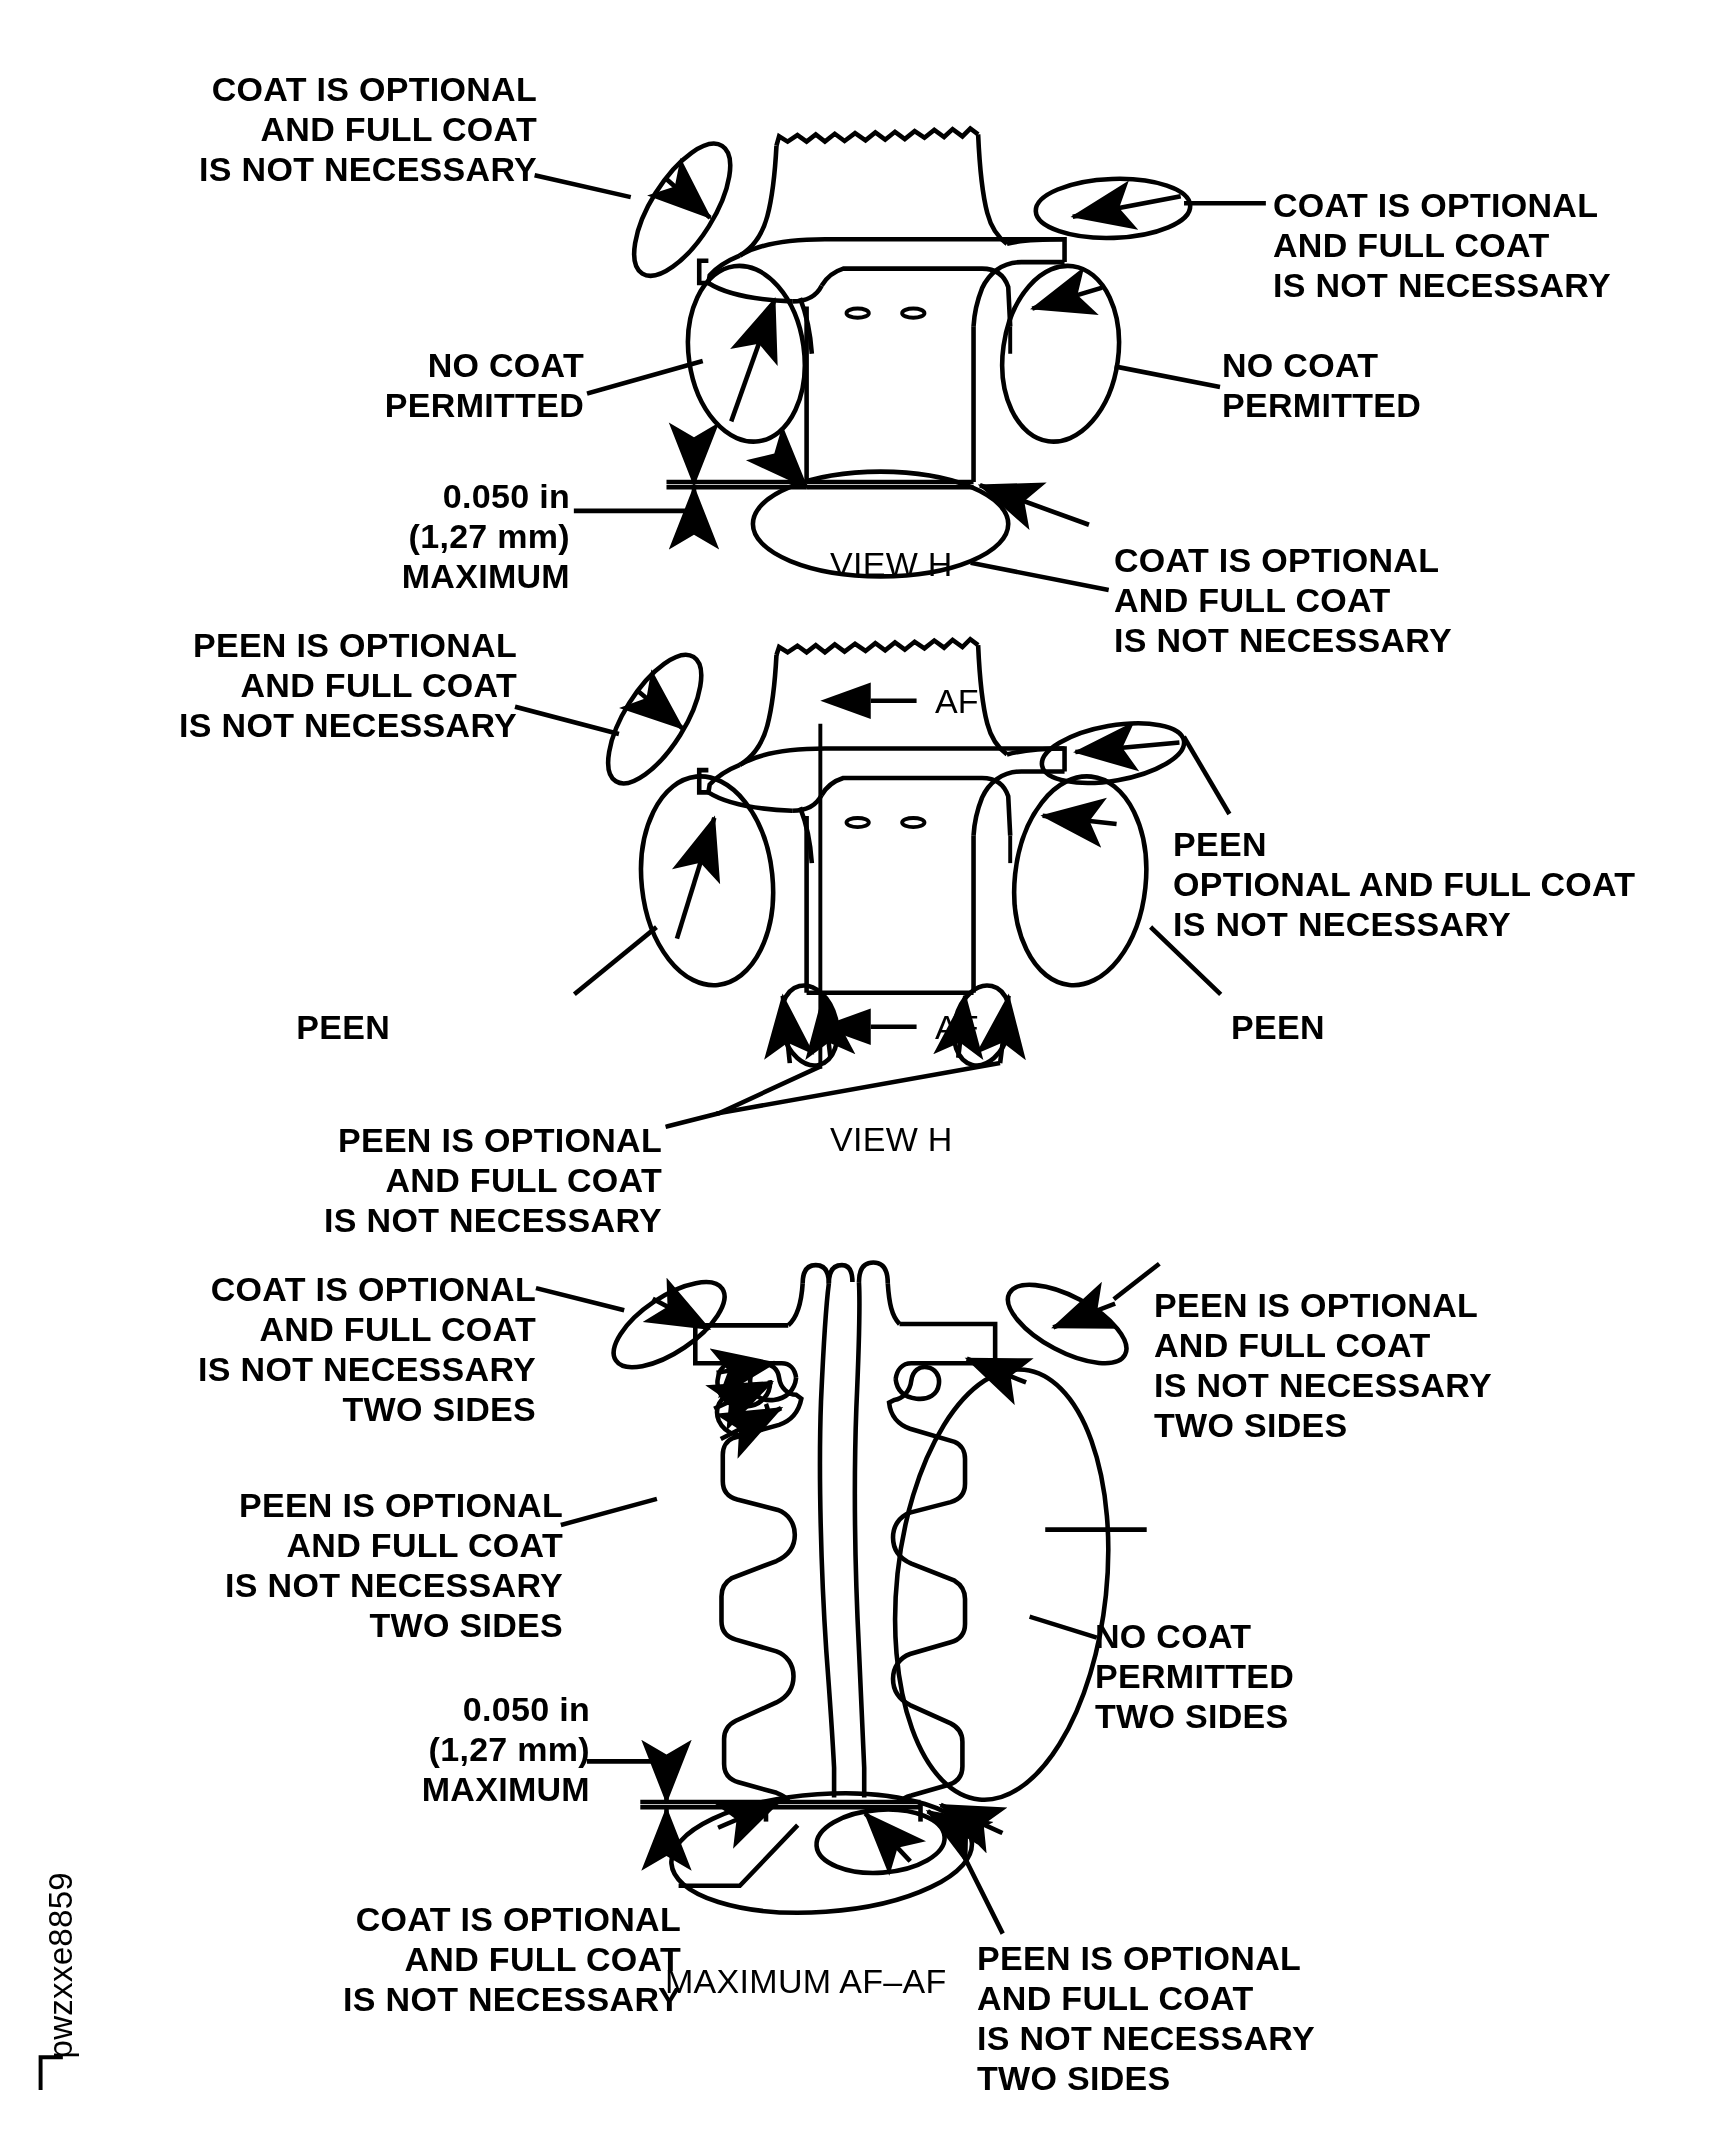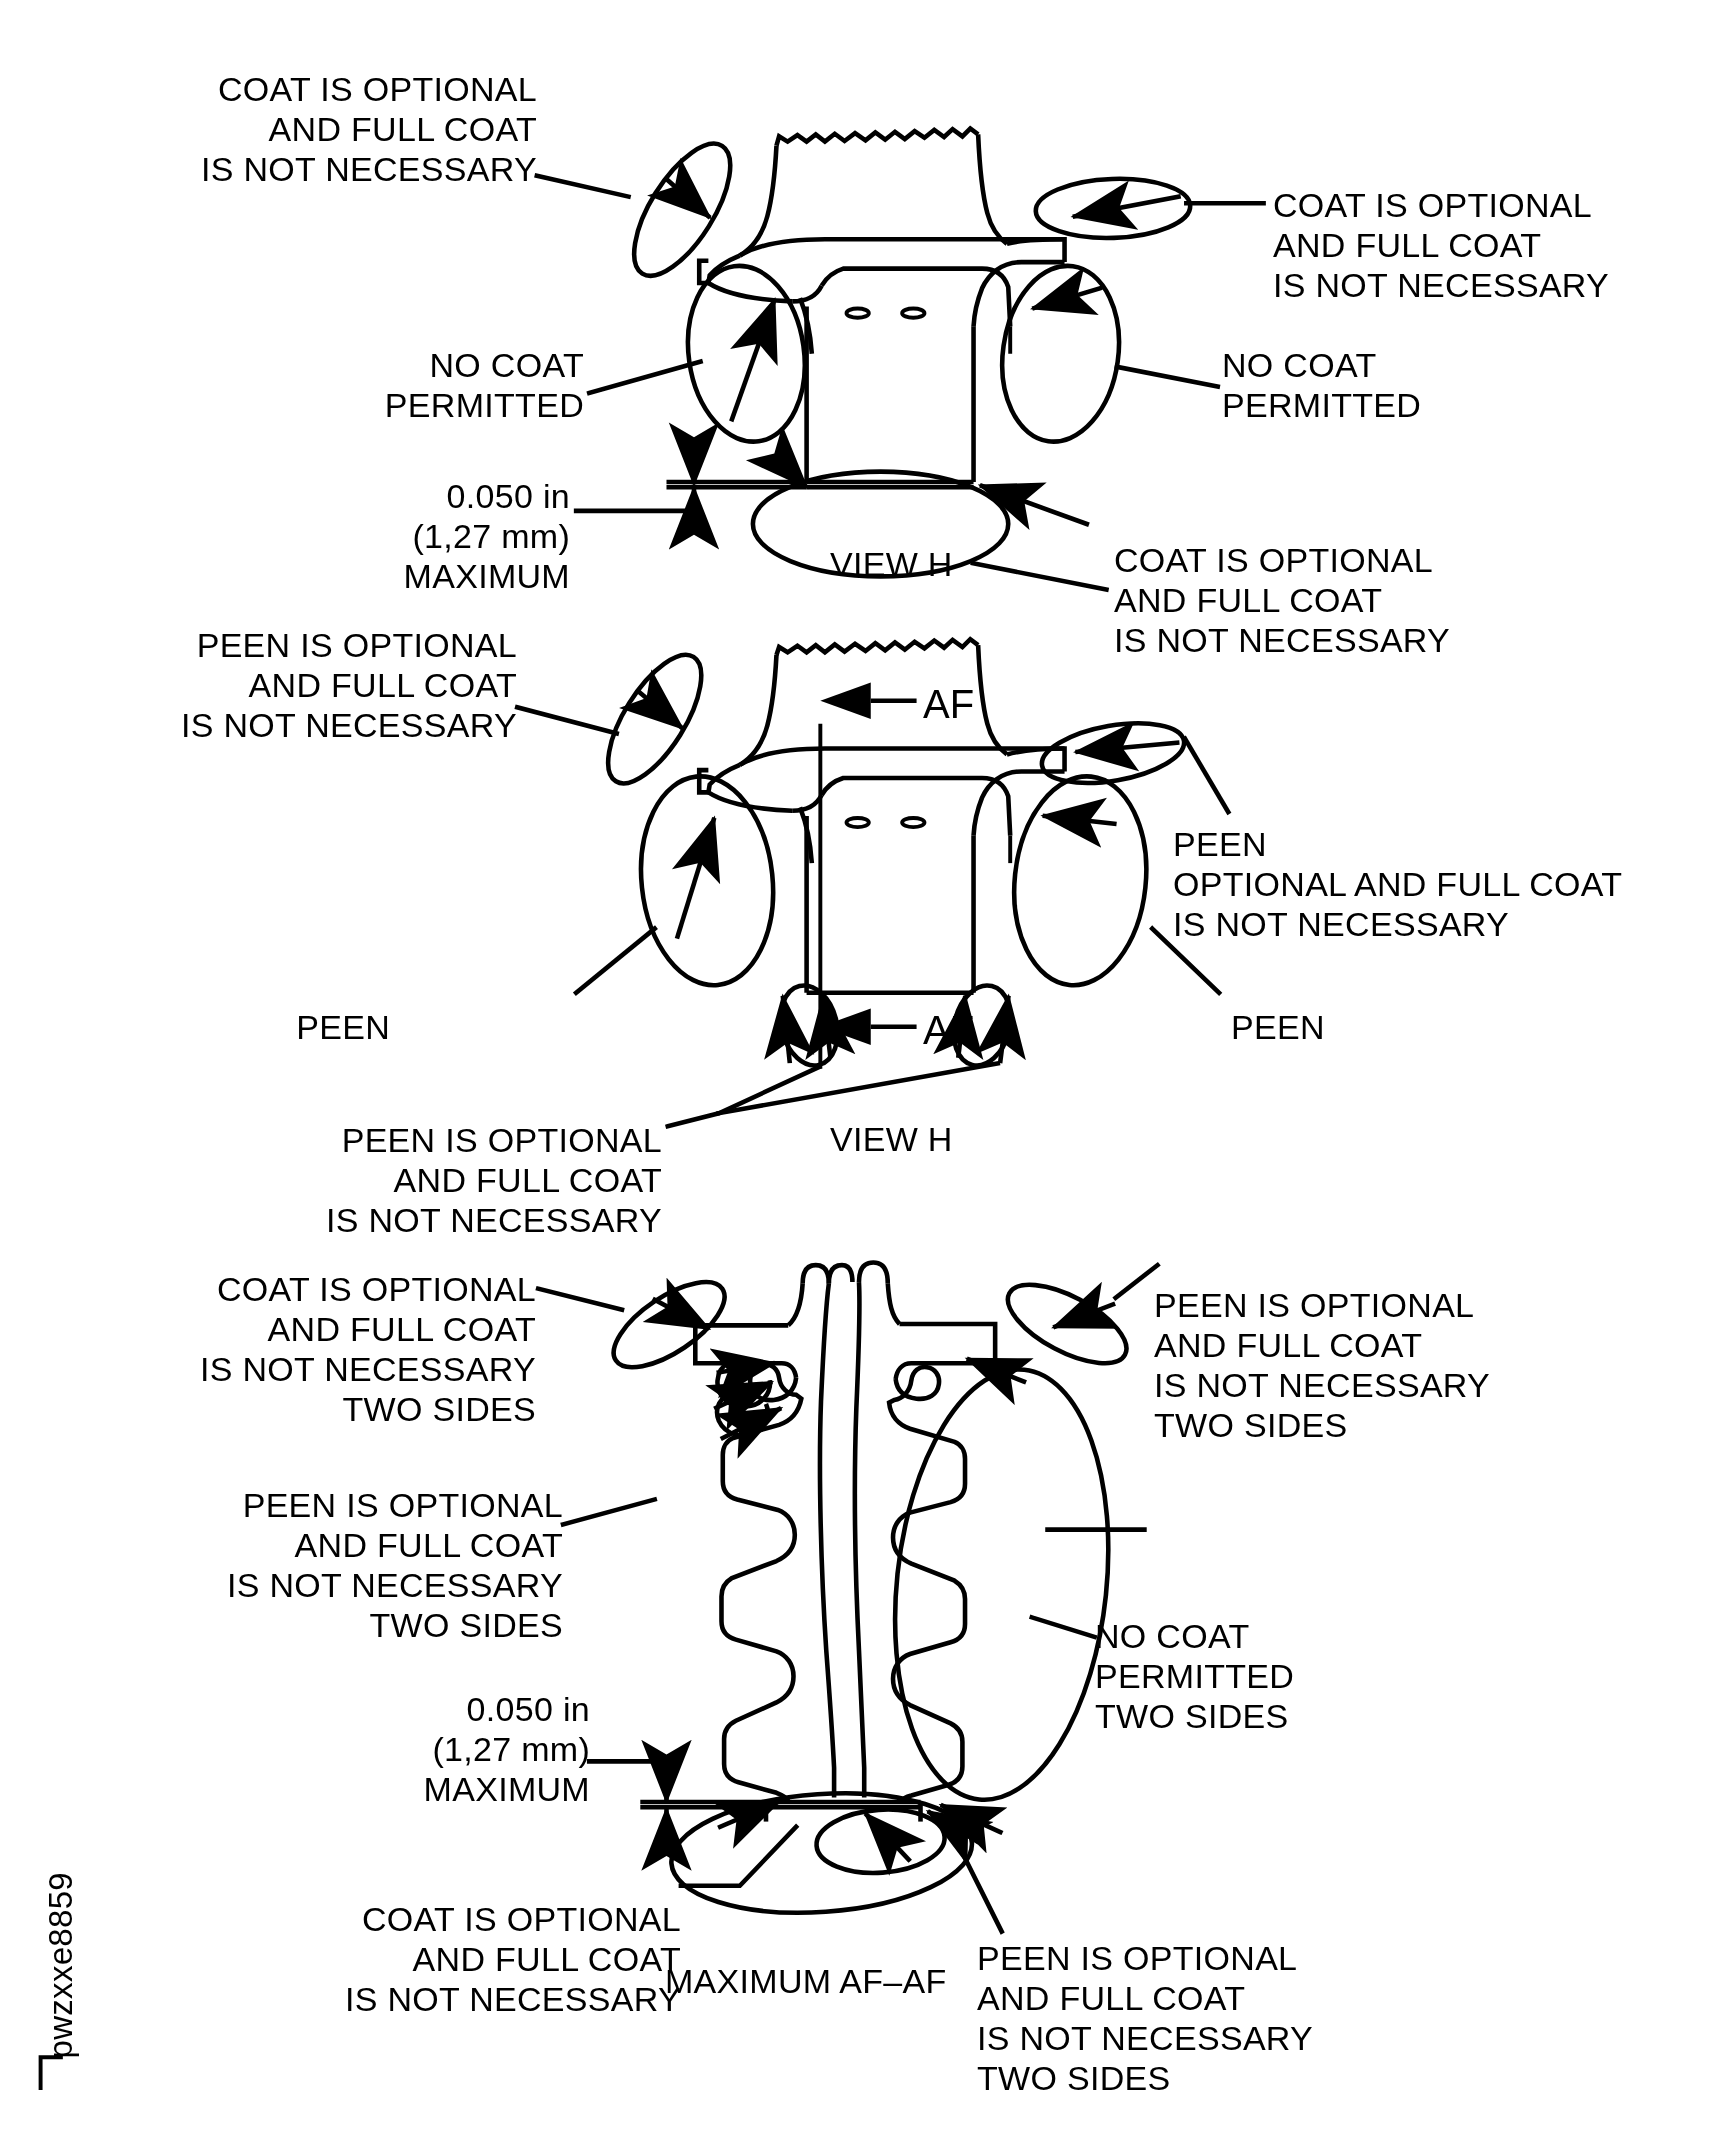--- a/index.html
+++ b/index.html
@@ -21,34 +21,35 @@
     width:1733px;
     height:2140px;
     pointer-events:none;
   }
   .lbl{
     position:absolute;
     font-size:34px;
     line-height:1.18;
     letter-spacing:0.3px;
     white-space:pre;
-    font-weight:400;
+    font-weight:700;
   }
   .ar{ text-align:right; }
   .al{ text-align:left; }
   .viewname{
     position:absolute;
     font-size:34px;
     letter-spacing:0.3px;
     white-space:pre;
   }
   .afl{
     position:absolute;
-    font-size:40px;
+    font-size:34px;
     white-space:pre;
+    margin-left:12px;
   }
   #idcode{
     position:absolute;
     left:-77px;
     top:1902px;
     width:275px;
     font-size:33px;
     transform:rotate(-90deg);
     transform-origin:center center;
     white-space:pre;

